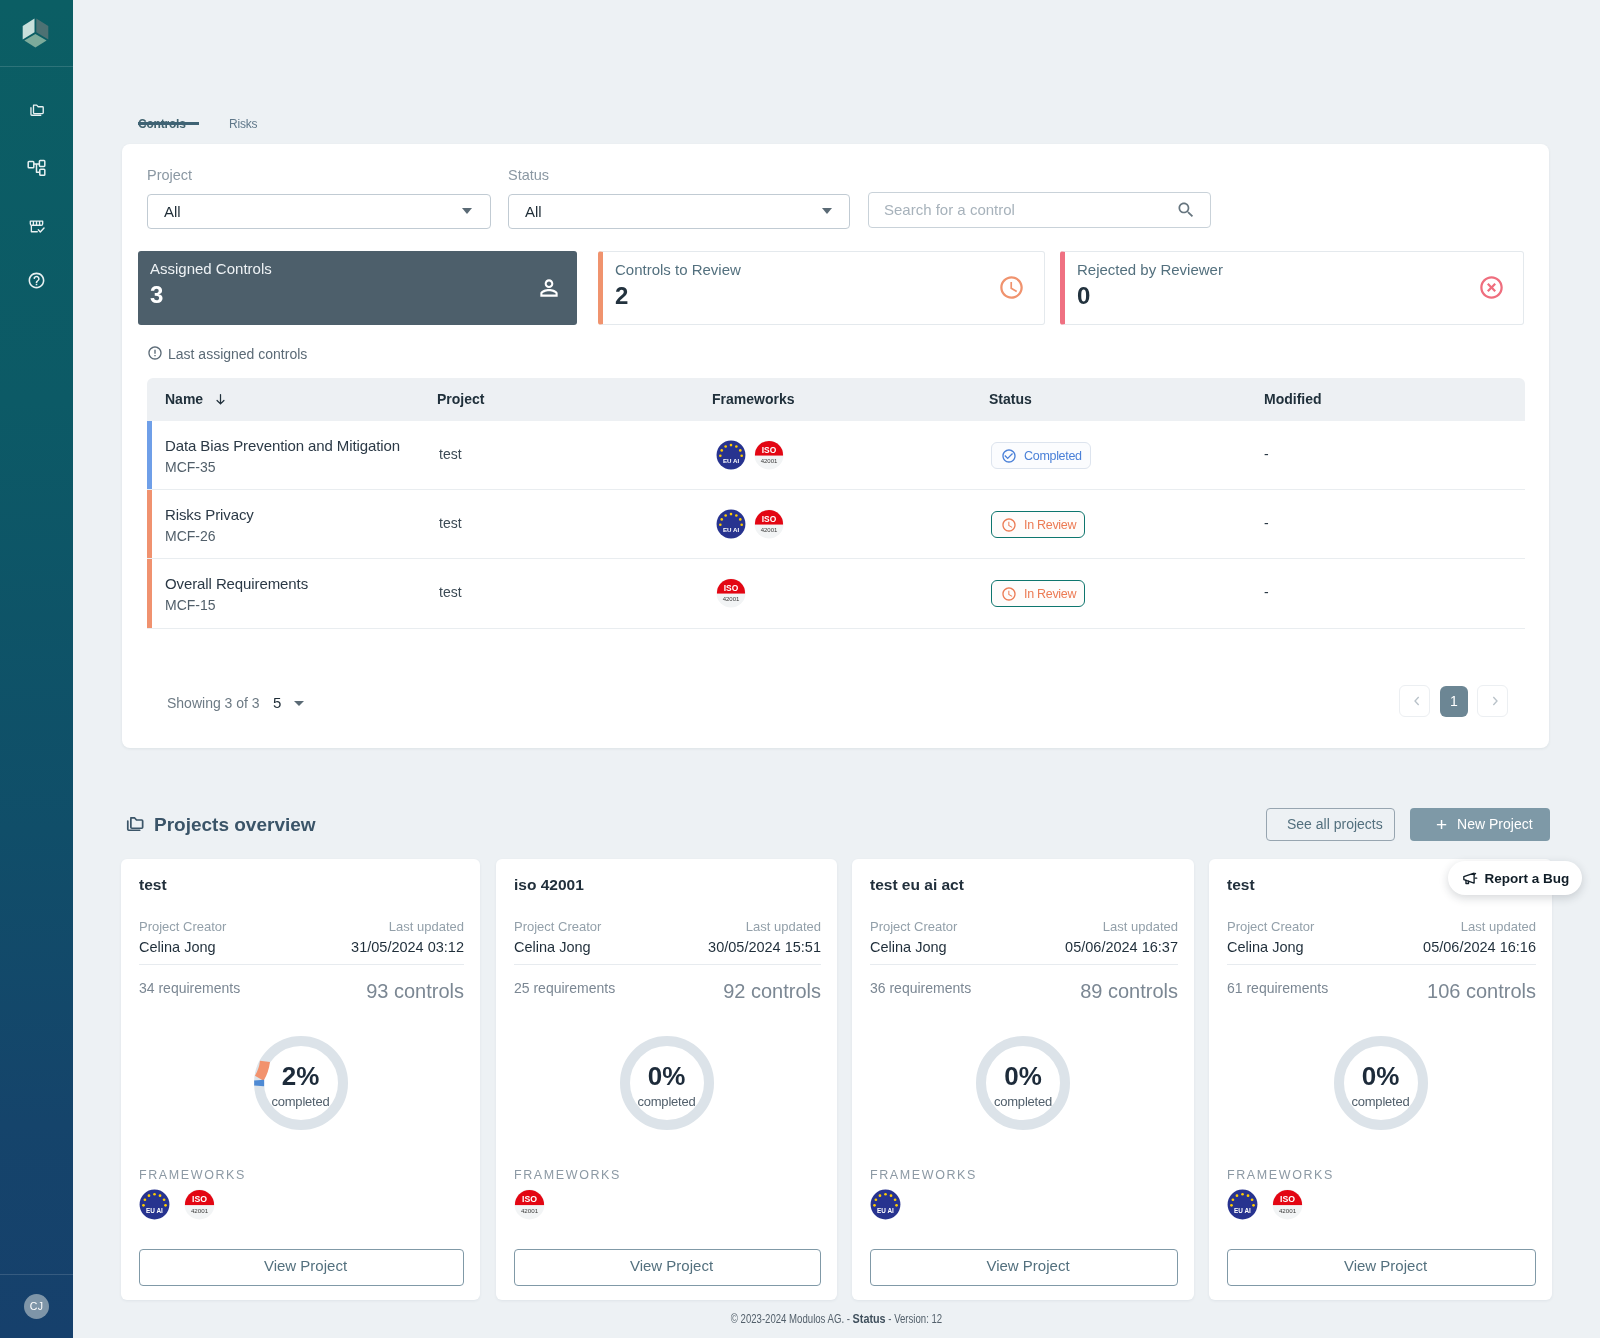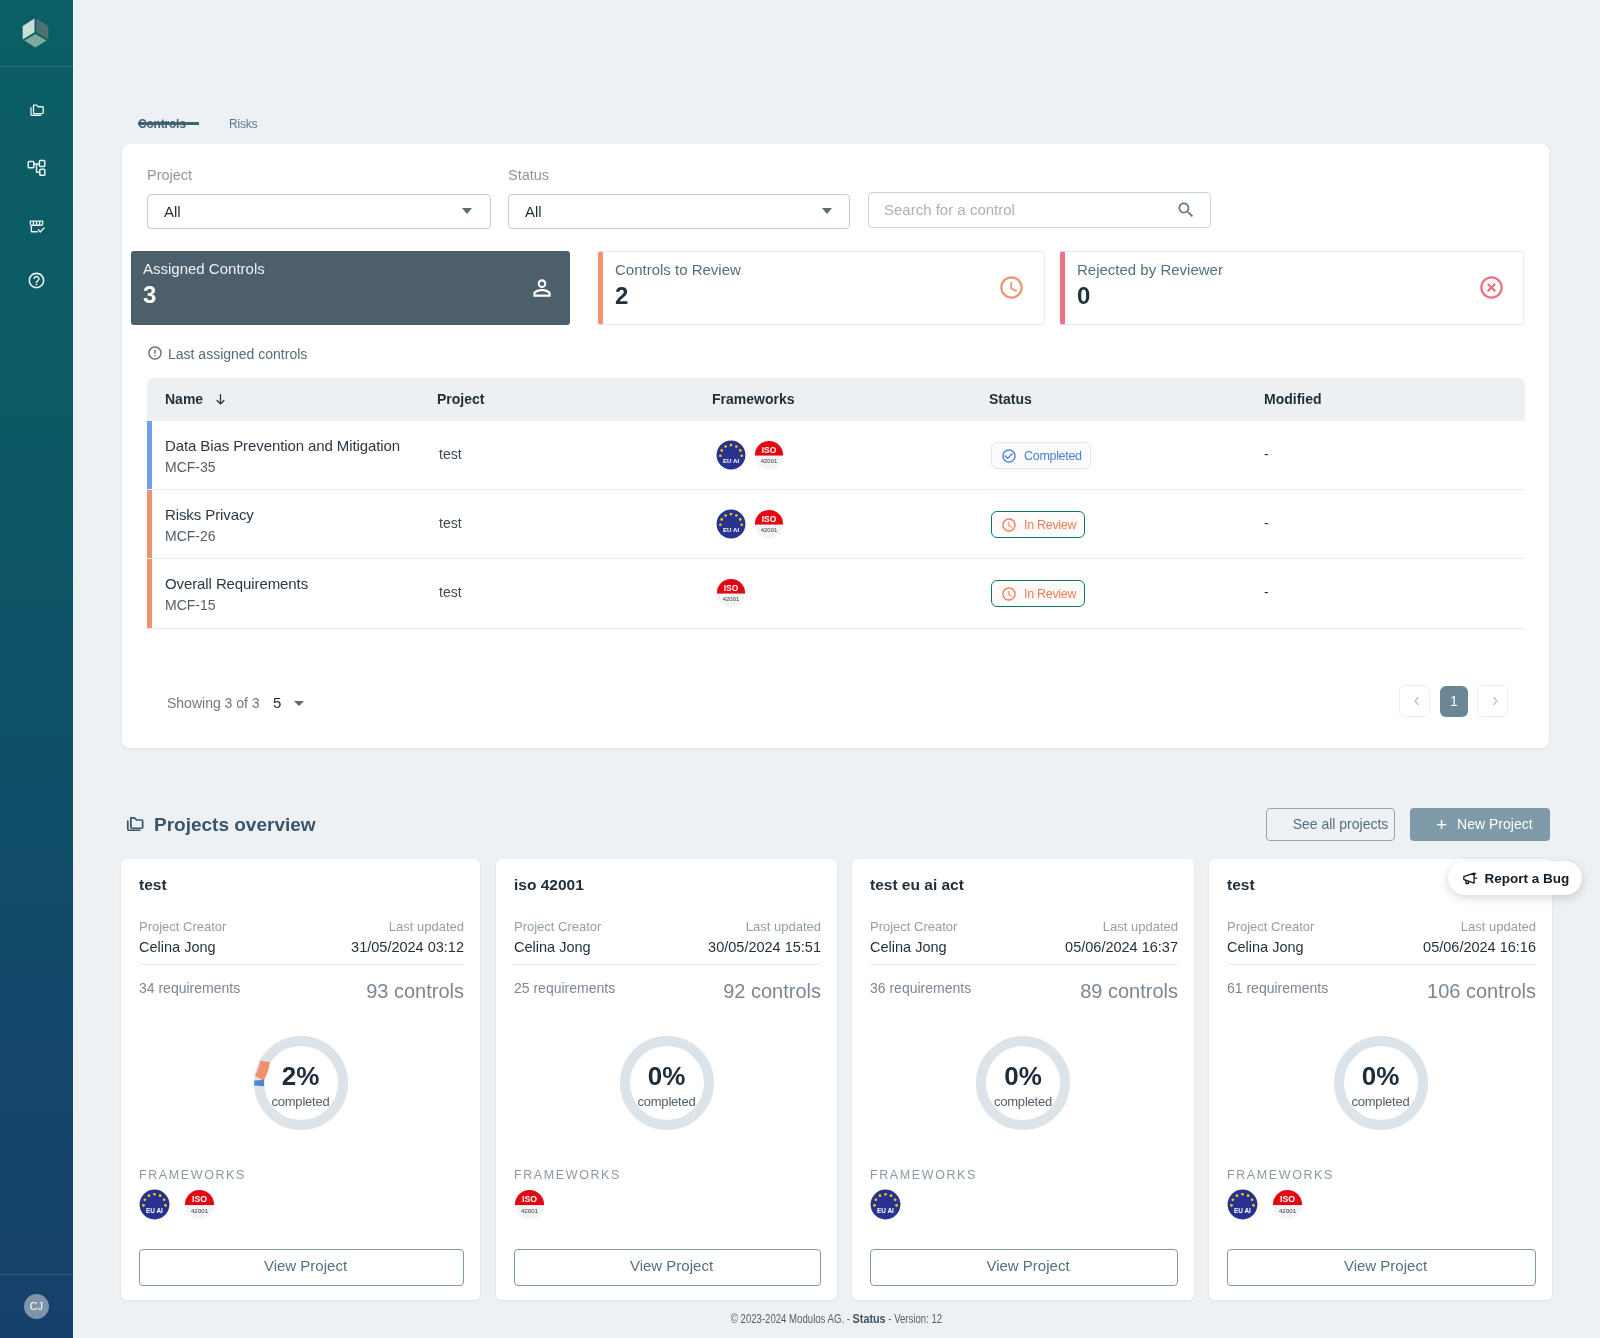--- a/index.html
+++ b/index.html
@@ -36,21 +36,21 @@
   .flabel { position:absolute; font-size:14.5px; color:#8b98a3; }
   .select { position:absolute; height:35px; background:#fff; border:1px solid #c1cbd3; border-radius:4px;
      font-size:15px; color:#1e2c36; line-height:33px; padding-left:16px; }
   .caret { position:absolute; width:0; height:0; border-left:5.5px solid transparent; border-right:5.5px solid transparent;
      border-top:6px solid #5a6a75; }
   #search { position:absolute; left:746px; top:48px; width:343px; height:36px; border:1px solid #c9d2d9; border-radius:4px;
      font-size:15px; color:#a7b2bb; line-height:34px; padding-left:15px; background:#fff; }
 
   
   .stat { position:absolute; top:107px; height:74px; border-radius:3px; }
-  #stat1 { left:9px; width:439px; background:#4d5f6b; }
+  #stat1 { left:16px; width:439px; background:#4d5f6b; }
   #stat1 .slabel { color:#eef2f5; } #stat1 .snum { color:#ffffff; }
   #stat2 { left:476px; width:447px; background:#fff; border:1px solid #e4e9ed; border-left:5px solid #f0936e; }
   #stat3 { left:938px; width:464px; background:#fff; border:1px solid #e4e9ed; border-left:5px solid #ef7182; }
   .slabel { position:absolute; left:12px; top:9px; font-size:15px; color:#53707e; }
   .snum { position:absolute; left:12px; top:30px; font-size:24px; font-weight:700; color:#22323e; }
   .sic { position:absolute; }
 
   
   #last-assigned { position:absolute; left:25px; top:202px; font-size:14px; color:#5b6a76; padding-left:21px; }
 
@@ -77,21 +77,21 @@
   #psize { position:absolute; left:151px; top:550px; font-size:15px; color:#1f2d37; }
   #pcaret { left:172px; top:557px; border-top-width:5.5px; border-left-width:5px; border-right-width:5px; }
   .pgbtn { position:absolute; top:541px; width:31px; height:32px; border:1px solid #eceff2; border-radius:6px; background:#fff; }
   #pg1 { position:absolute; left:1318px; top:542px; width:28px; height:31px; background:#6c8694; border-radius:6px;
      color:#fff; font-size:14px; text-align:center; line-height:31px; }
   .chev { stroke:#b9c2c9; stroke-width:2; fill:none; }
 
   
   #pov-title { position:absolute; left:154px; top:814px; font-size:19px; font-weight:700; color:#3a5468; }
   #btn-seeall { position:absolute; left:1266px; top:808px; width:129px; height:33px; border:1px solid #97a5b0; border-radius:4px;
-     font-size:14px; color:#53707e; text-align:center; line-height:31px; background:transparent;padding-left:20px; }
+     font-size:14px; color:#53707e; line-height:31px; background:transparent;padding-left:20px; }
   #btn-new { position:absolute; left:1410px; top:808px; width:140px; height:33px; background:#7e99a7; border-radius:4px;
      font-size:14px; color:#ffffff; line-height:33px; }
   #btn-new span.plus { font-size:19px; font-weight:400; vertical-align:-2px; margin:0 10px 0 26px;}
   #report-bug { position:absolute; z-index:40; left:1448px; top:861px; width:134px; height:34px; background:#fff; border-radius:17px;
      box-shadow:0 3px 10px rgba(30,40,50,.18); font-size:13.5px; font-weight:700; color:#101d27;
      display:flex; align-items:center; justify-content:center; }
   #report-bug svg { margin-right:7px; }
 
   
   .pcard { position:absolute; top:859px; height:441px; background:#fff; border-radius:6px; box-shadow:0 1px 3px rgba(40,60,80,.07); }

